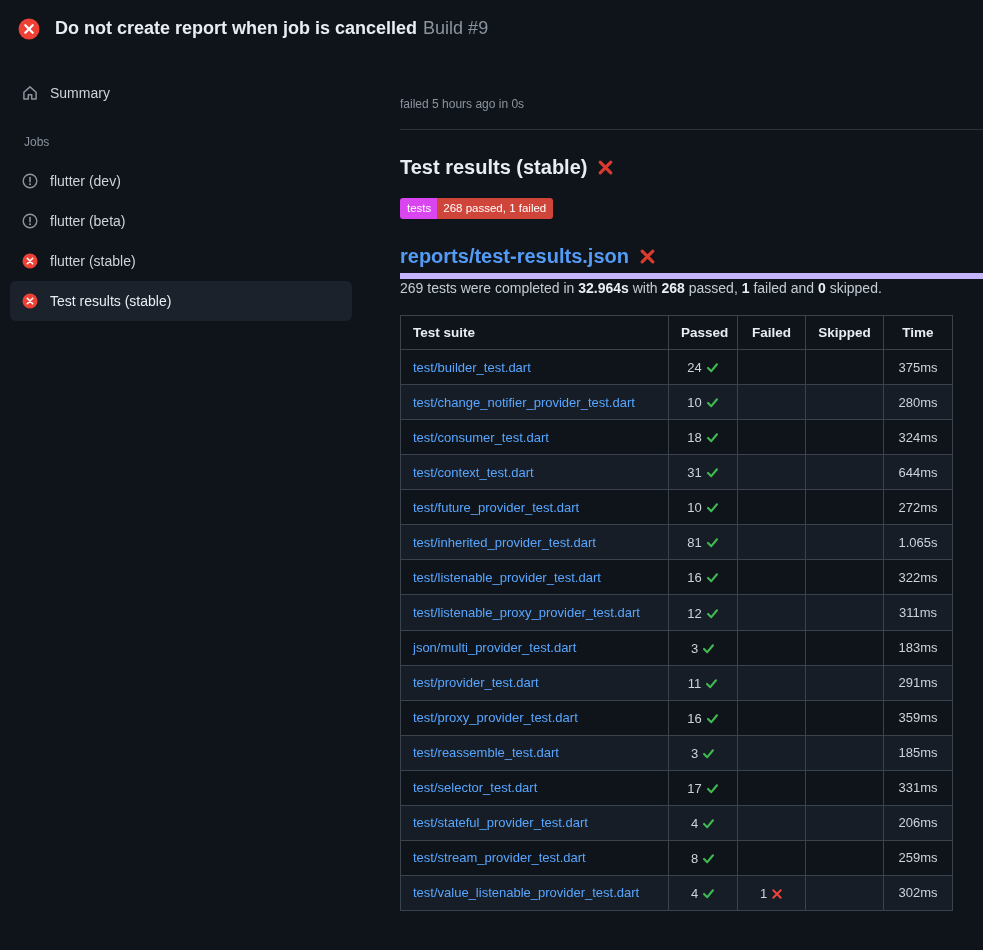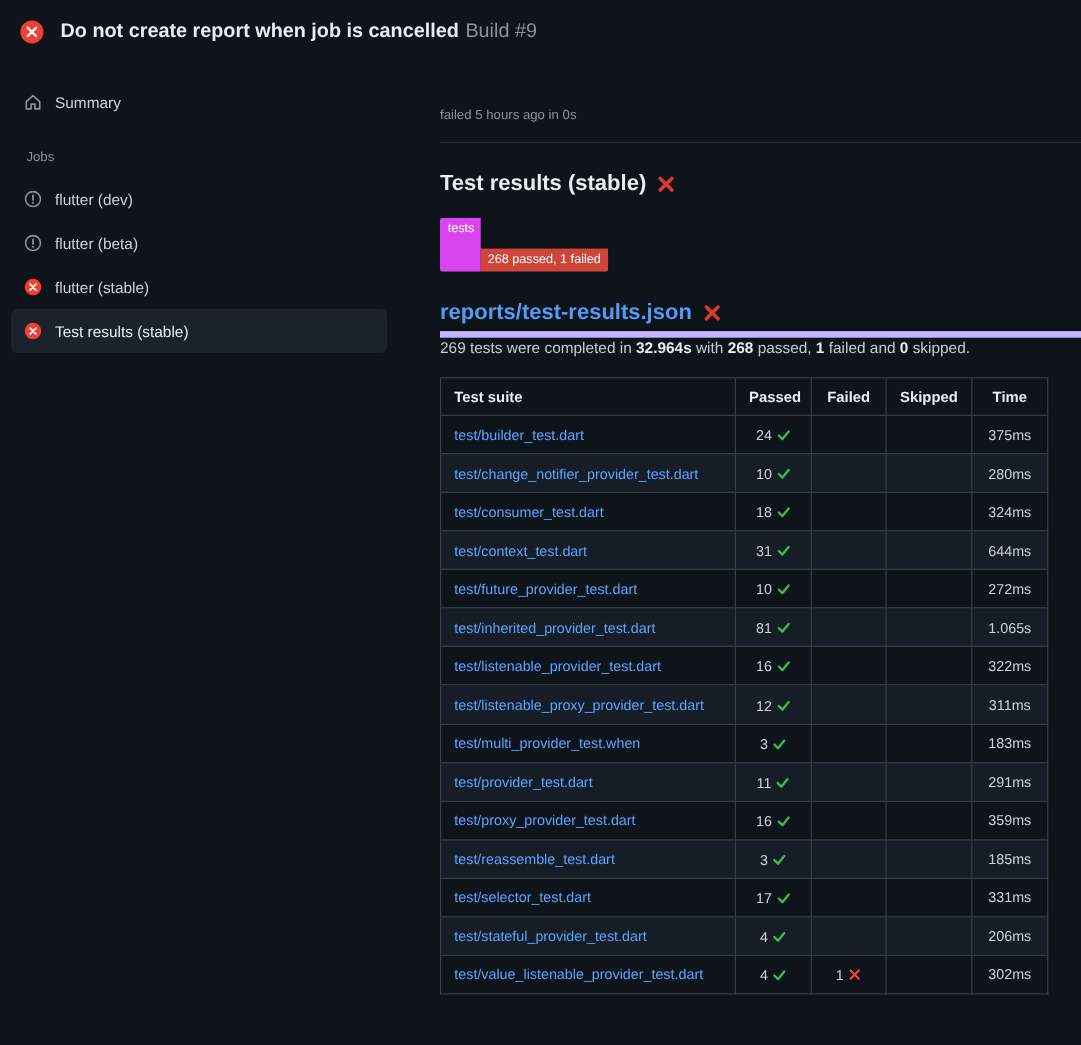--- a/index.html
+++ b/index.html
@@ -35,21 +35,21 @@
   .crumb { font-size: 14px; font-weight: 700; color: #e8edf2; line-height: 18px; }
   .meta { font-size: 12px; color: #8b949e; margin-top: 4px; line-height: 15px; }
   .divider { border: none; border-top: 1px solid #2b323b; margin-top: 17px; }
 
   .section-title { display: flex; align-items: center; gap: 10px; margin-top: 24px; font-size: 20px; font-weight: 700; color: #e8edf2; line-height: 26px; }
   .emoji-x { display: flex; flex: none; }
 
   .badge-row { margin-top: 18px; }
   .badge { display: inline-flex; font-size: 11.5px; line-height: 15px; border-radius: 3px; overflow: hidden; color: #ffffff; }
   .badge-l { background: #d946ef; padding: 3px 6px 3px 7px; }
-  .badge-r { background: #d0453a; padding: 3px 7px 3px 6px; margin-top: 28px; }
+  .badge-r { background: #d0453a; padding: 3px 7px 3px 6px; }
 
   .report-title { display: flex; align-items: center; gap: 10px; margin-top: 24px; padding-bottom: 4px; border-bottom: 6px solid #c4b5fd; font-size: 20px; font-weight: 700; line-height: 26px; }
   .report-title a { color: #539bf5; text-decoration: none; cursor: pointer; }
 
   .summary { font-size: 14px; color: #c4ccd4; line-height: 18px; }
   .summary b { color: #e8edf2; }
 
   
   table.results { margin-top: 18px; border-collapse: collapse; width: 552px; font-size: 13px; table-layout: fixed; }
   .results th, .results td { border: 1px solid #3a424b; padding: 7px 12px; line-height: 19px; }
@@ -346,21 +346,21 @@
     <td class="c-num">
       
     </td>
     <td class="c-num">
       
     </td>
     <td class="c-time"><span>311ms</span></td>
   </tr>
 
   <tr>
-    <td class="c-suite"><a class="suite-link">test/multi_provider_test.when</a></td>
+    <td class="c-suite"><a class="suite-link">json/multi_provider_test.dart</a></td>
     <td class="c-num">
       <span class="cellwrap">
                 <span class="num">3</span>
                 <span class="cell-icon">
                   <svg width="13" height="13" viewBox="0 0 16 16">
                     <path d="M2.5 8.5 L6.5 12.5 L13.5 4" stroke="#3fb950" stroke-width="2.6" fill="none" stroke-linecap="round" stroke-linejoin="round"></path>
                   </svg>
                 </span>
               </span>
     </td>
@@ -471,20 +471,40 @@
     </td>
     <td class="c-num">
       
     </td>
     <td class="c-num">
       
     </td>
     <td class="c-time"><span>206ms</span></td>
   </tr>
 
+  <tr>
+    <td class="c-suite"><a class="suite-link">test/stream_provider_test.dart</a></td>
+    <td class="c-num">
+      <span class="cellwrap">
+                <span class="num">8</span>
+                <span class="cell-icon">
+                  <svg width="13" height="13" viewBox="0 0 16 16">
+                    <path d="M2.5 8.5 L6.5 12.5 L13.5 4" stroke="#3fb950" stroke-width="2.6" fill="none" stroke-linecap="round" stroke-linejoin="round"></path>
+                  </svg>
+                </span>
+              </span>
+    </td>
+    <td class="c-num">
+      
+    </td>
+    <td class="c-num">
+      
+    </td>
+    <td class="c-time"><span>259ms</span></td>
+  </tr>
 
   <tr>
     <td class="c-suite"><a class="suite-link">test/value_listenable_provider_test.dart</a></td>
     <td class="c-num">
       <span class="cellwrap">
                 <span class="num">4</span>
                 <span class="cell-icon">
                   <svg width="13" height="13" viewBox="0 0 16 16">
                     <path d="M2.5 8.5 L6.5 12.5 L13.5 4" stroke="#3fb950" stroke-width="2.6" fill="none" stroke-linecap="round" stroke-linejoin="round"></path>
                   </svg>

